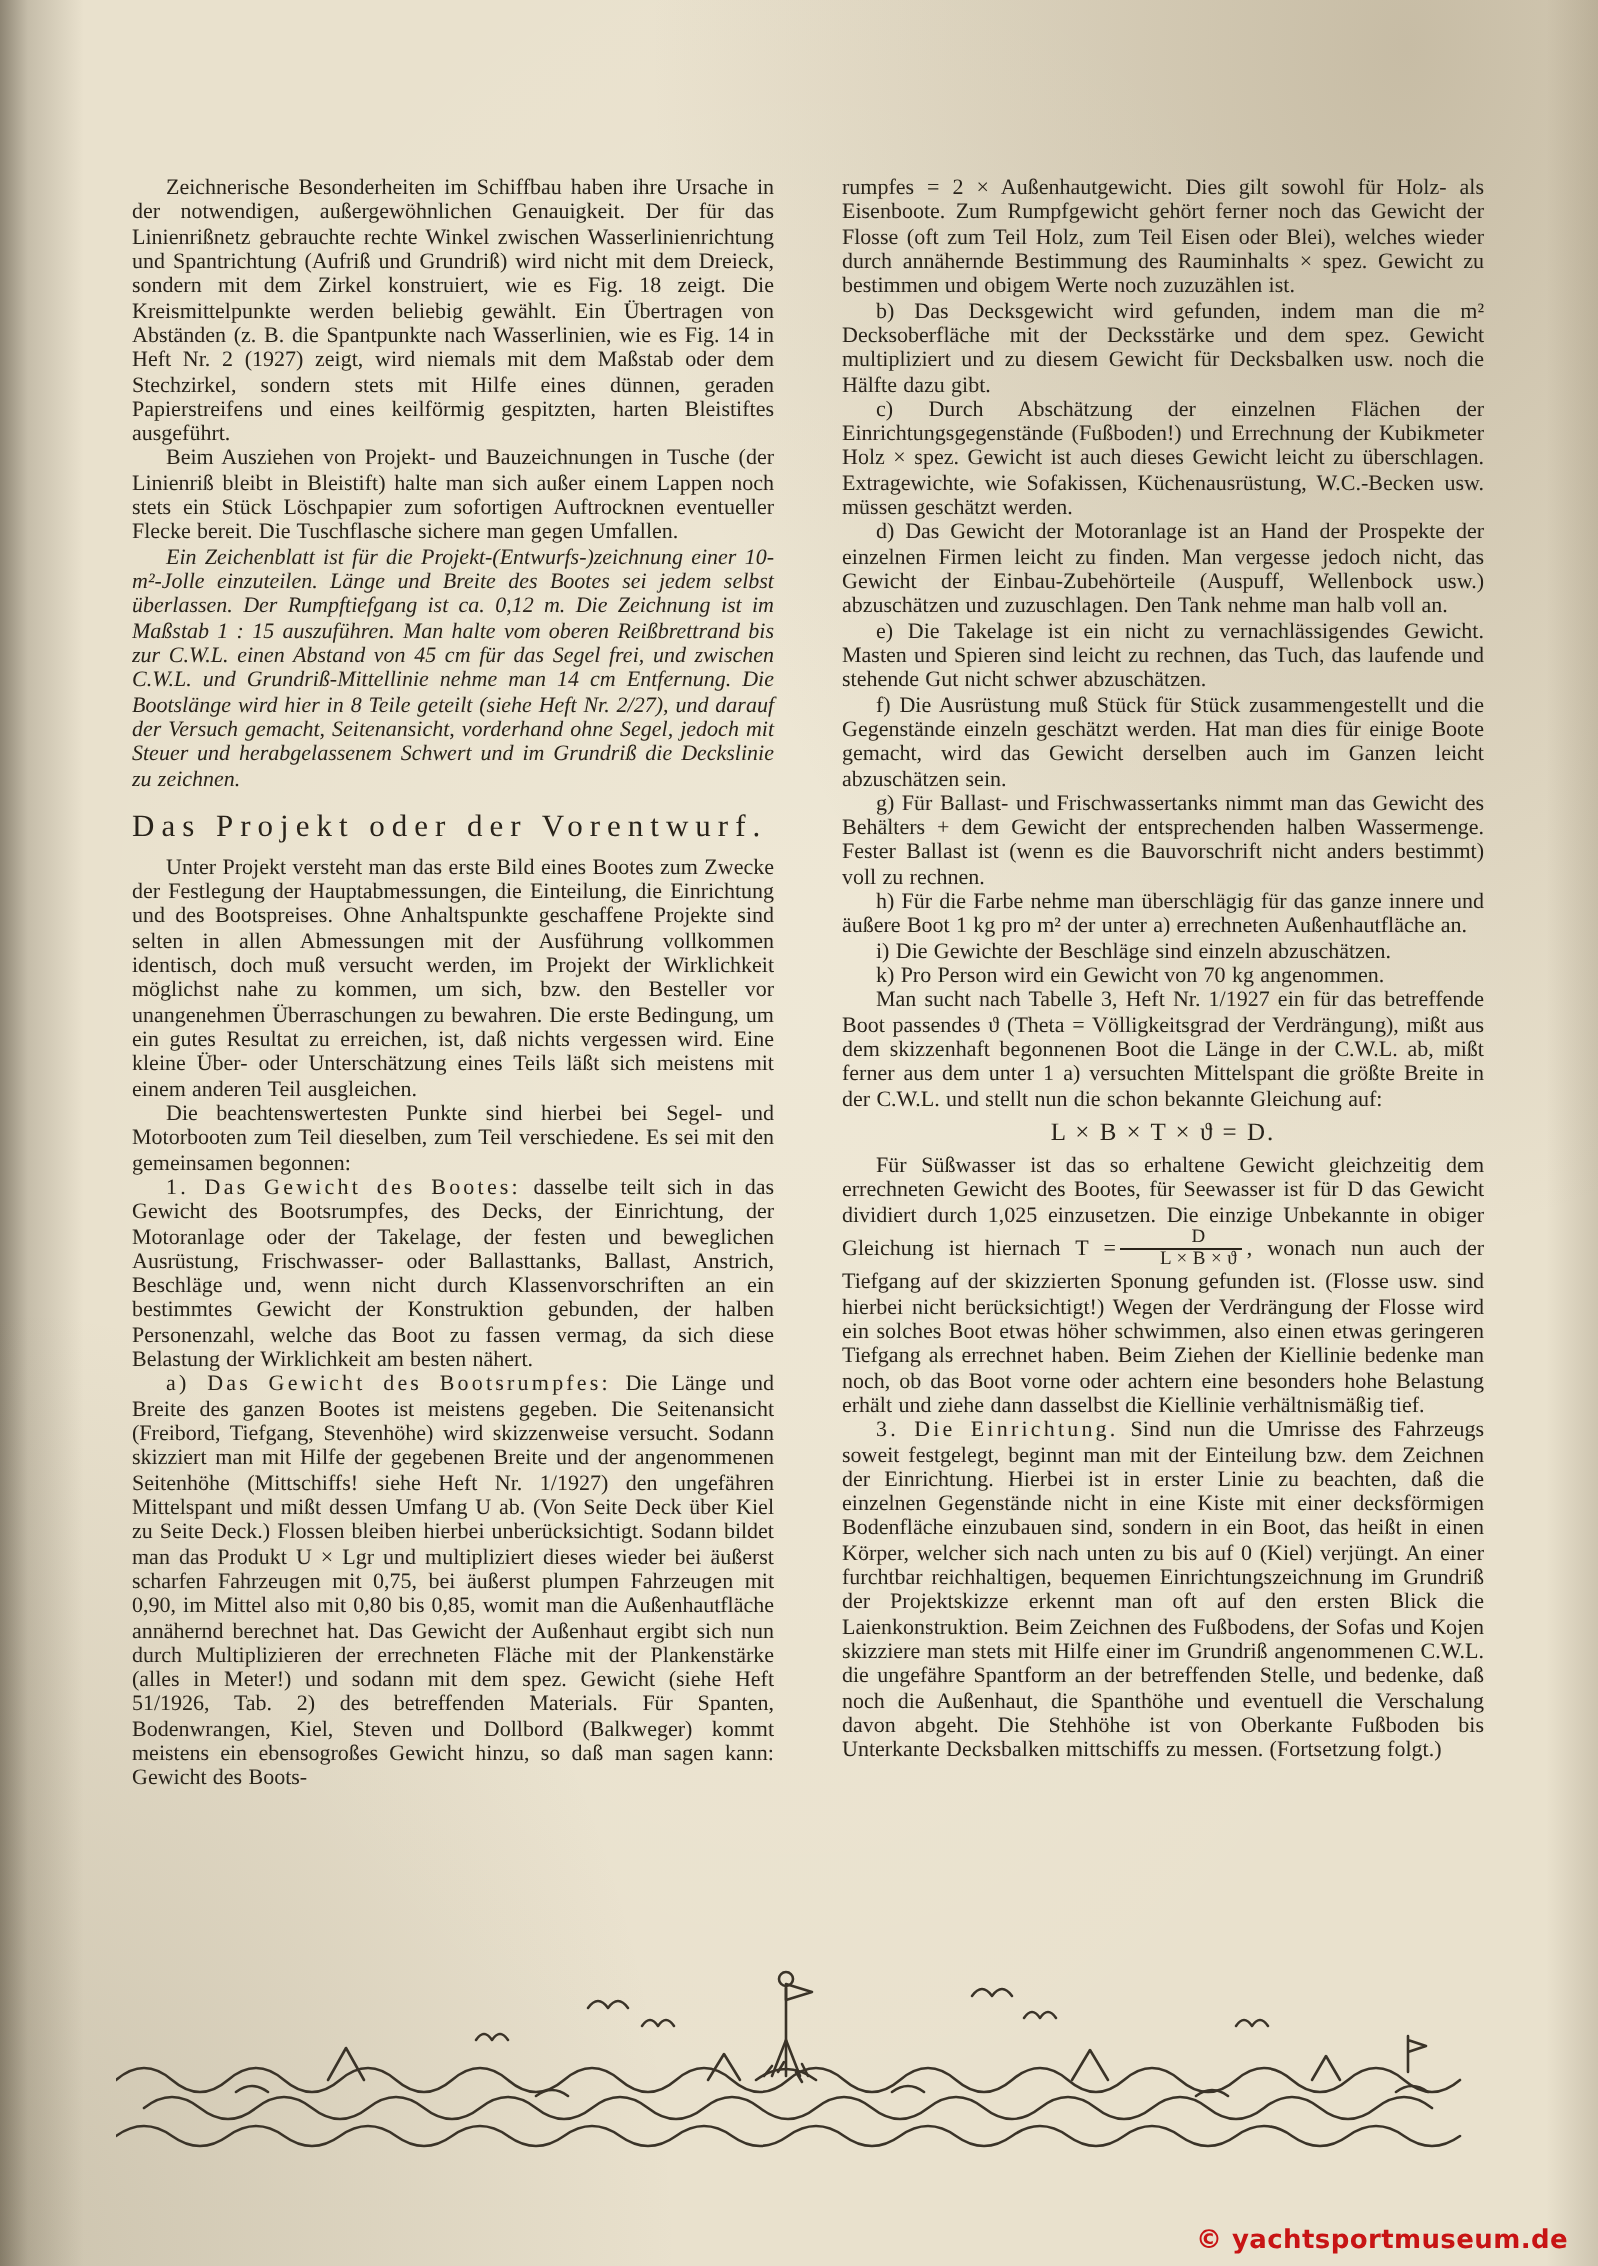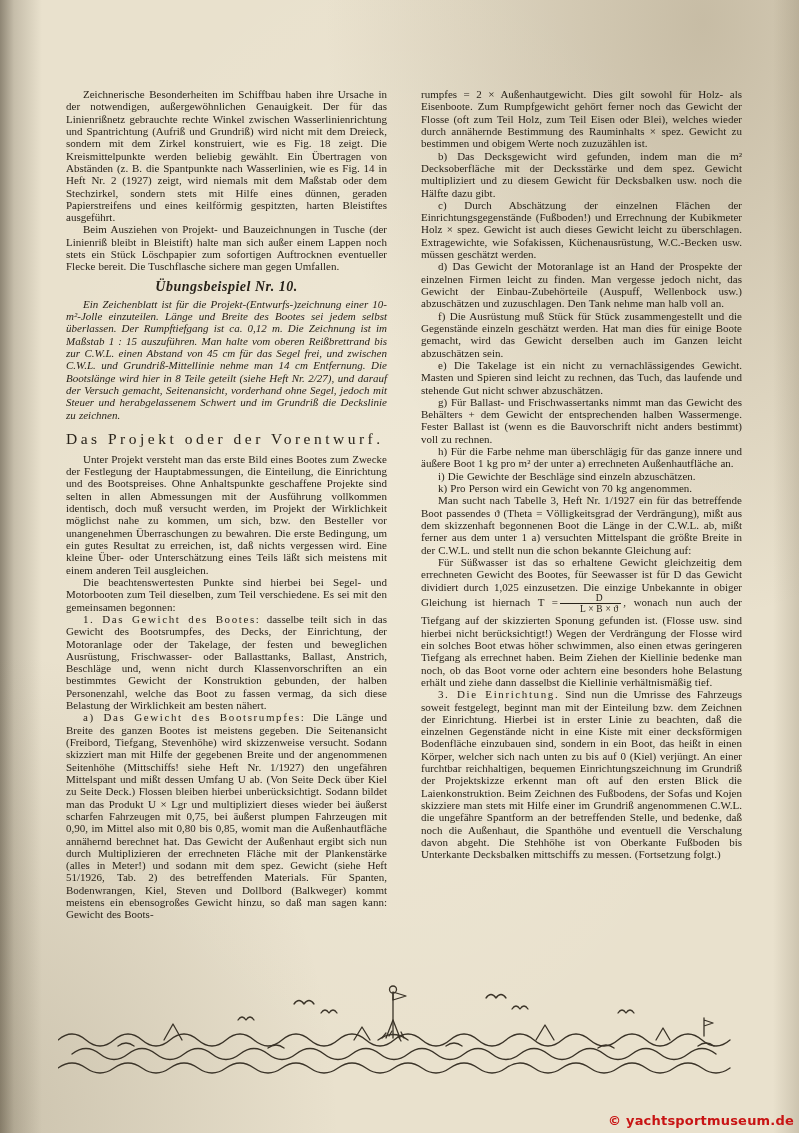--- a/index.html
+++ b/index.html
@@ -52,57 +52,57 @@
   .frac{
     display:inline-block;vertical-align:middle;text-align:center;
     font-size:9.5px;line-height:1.08;margin:0 2px;
   }
   .frac .num{display:block;border-bottom:1px solid #29231a;padding:0 3px;}
   .frac .den{display:block;padding:0 3px;}
   .illustration{
     position:absolute;left:58px;top:978px;width:684px;height:112px;
   }
   .watermark{
-    position:absolute;right:5px;bottom:5px;
+    position:absolute;right:15px;bottom:5px;
     font-family:"DejaVu Sans","Liberation Sans",sans-serif;
     font-size:13px;font-weight:bold;color:#c81414;letter-spacing:0.2px;
   }
 </style>
 </head>
 <body>
 
 <div class="page">
 
 
   <div class="columns">
 
     <div class="col">
       <p class="body">Zeichnerische Besonderheiten im Schiffbau haben ihre Ursache in der notwendigen, außergewöhnlichen Genauigkeit. Der für das Linienrißnetz gebrauchte rechte Winkel zwischen Wasserlinienrichtung und Spantrichtung (Aufriß und Grundriß) wird nicht mit dem Dreieck, sondern mit dem Zirkel konstruiert, wie es Fig. 18 zeigt. Die Kreismittelpunkte werden beliebig gewählt. Ein Übertragen von Abständen (z. B. die Spantpunkte nach Wasserlinien, wie es Fig. 14 in Heft Nr. 2 (1927) zeigt, wird niemals mit dem Maßstab oder dem Stechzirkel, sondern stets mit Hilfe eines dünnen, geraden Papierstreifens und eines keilförmig gespitzten, harten Bleistiftes ausgeführt.</p>
       <p class="body">Beim Ausziehen von Projekt- und Bauzeichnungen in Tusche (der Linienriß bleibt in Bleistift) halte man sich außer einem Lappen noch stets ein Stück Löschpapier zum sofortigen Auftrocknen eventueller Flecke bereit. Die Tuschflasche sichere man gegen Umfallen.</p>
-      <h2 class="exercise">Übungsbeispiel Nr. 10.</h2>
       <p class="body italic">Ein Zeichenblatt ist für die Projekt-(Entwurfs-)zeichnung einer 10-m²-Jolle einzuteilen. Länge und Breite des Bootes sei jedem selbst überlassen. Der Rumpftiefgang ist ca. 0,12 m. Die Zeichnung ist im Maßstab 1 : 15 auszuführen. Man halte vom oberen Reißbrettrand bis zur C.W.L. einen Abstand von 45 cm für das Segel frei, und zwischen C.W.L. und Grundriß-Mittellinie nehme man 14 cm Entfernung. Die Bootslänge wird hier in 8 Teile geteilt (siehe Heft Nr. 2/27), und darauf der Versuch gemacht, Seitenansicht, vorderhand ohne Segel, jedoch mit Steuer und herabgelassenem Schwert und im Grundriß die Deckslinie zu zeichnen.</p>
       <h2 class="project">Das Projekt oder der Vorentwurf.</h2>
       <p class="body">Unter Projekt versteht man das erste Bild eines Bootes zum Zwecke der Festlegung der Hauptabmessungen, die Einteilung, die Einrichtung und des Bootspreises. Ohne Anhaltspunkte geschaffene Projekte sind selten in allen Abmessungen mit der Ausführung vollkommen identisch, doch muß versucht werden, im Projekt der Wirklichkeit möglichst nahe zu kommen, um sich, bzw. den Besteller vor unangenehmen Überraschungen zu bewahren. Die erste Bedingung, um ein gutes Resultat zu erreichen, ist, daß nichts vergessen wird. Eine kleine Über- oder Unterschätzung eines Teils läßt sich meistens mit einem anderen Teil ausgleichen.</p>
       <p class="body">Die beachtenswertesten Punkte sind hierbei bei Segel- und Motorbooten zum Teil dieselben, zum Teil verschiedene. Es sei mit den gemeinsamen begonnen:</p>
       <p class="body"><span class="sperr">1. Das Gewicht des Bootes:</span> <span>dasselbe teilt sich in das Gewicht des Bootsrumpfes, des Decks, der Einrichtung, der Motoranlage oder der Takelage, der festen und beweglichen Ausrüstung, Frischwasser- oder Ballasttanks, Ballast, Anstrich, Beschläge und, wenn nicht durch Klassenvorschriften an ein bestimmtes Gewicht der Konstruktion gebunden, der halben Personenzahl, welche das Boot zu fassen vermag, da sich diese Belastung der Wirklichkeit am besten nähert.</span></p>
       <p class="body"><span class="sperr">a) Das Gewicht des Bootsrumpfes:</span> <span>Die Länge und Breite des ganzen Bootes ist meistens gegeben. Die Seitenansicht (Freibord, Tiefgang, Stevenhöhe) wird skizzenweise versucht. Sodann skizziert man mit Hilfe der gegebenen Breite und der angenommenen Seitenhöhe (Mittschiffs! siehe Heft Nr. 1/1927) den ungefähren Mittelspant und mißt dessen Umfang U ab. (Von Seite Deck über Kiel zu Seite Deck.) Flossen bleiben hierbei unberücksichtigt. Sodann bildet man das Produkt U × Lgr und multipliziert dieses wieder bei äußerst scharfen Fahrzeugen mit 0,75, bei äußerst plumpen Fahrzeugen mit 0,90, im Mittel also mit 0,80 bis 0,85, womit man die Außenhautfläche annähernd berechnet hat. Das Gewicht der Außenhaut ergibt sich nun durch Multiplizieren der errechneten Fläche mit der Plankenstärke (alles in Meter!) und sodann mit dem spez. Gewicht (siehe Heft 51/1926, Tab. 2) des betreffenden Materials. Für Spanten, Bodenwrangen, Kiel, Steven und Dollbord (Balkweger) kommt meistens ein ebensogroßes Gewicht hinzu, so daß man sagen kann: Gewicht des Boots-</span></p>
     </div>
 
     <div class="col">
       <p class="body no-indent">rumpfes = 2 × Außenhautgewicht. Dies gilt sowohl für Holz- als Eisenboote. Zum Rumpfgewicht gehört ferner noch das Gewicht der Flosse (oft zum Teil Holz, zum Teil Eisen oder Blei), welches wieder durch annähernde Bestimmung des Rauminhalts × spez. Gewicht zu bestimmen und obigem Werte noch zuzuzählen ist.</p>
       <p class="body">b) Das Decksgewicht wird gefunden, indem man die m² Decksoberfläche mit der Decksstärke und dem spez. Gewicht multipliziert und zu diesem Gewicht für Decksbalken usw. noch die Hälfte dazu gibt.</p>
       <p class="body">c) Durch Abschätzung der einzelnen Flächen der Einrichtungsgegenstände (Fußboden!) und Errechnung der Kubikmeter Holz × spez. Gewicht ist auch dieses Gewicht leicht zu überschlagen. Extragewichte, wie Sofakissen, Küchenausrüstung, W.C.-Becken usw. müssen geschätzt werden.</p>
       <p class="body">d) Das Gewicht der Motoranlage ist an Hand der Prospekte der einzelnen Firmen leicht zu finden. Man vergesse jedoch nicht, das Gewicht der Einbau-Zubehörteile (Auspuff, Wellenbock usw.) abzuschätzen und zuzuschlagen. Den Tank nehme man halb voll an.</p>
+      <p class="body">e) Die Takelage ist ein nicht zu vernachlässigendes Gewicht. Masten und Spieren sind leicht zu rechnen, das Tuch, das laufende und stehende Gut nicht schwer abzuschätzen.</p>
       <p class="body">f) Die Ausrüstung muß Stück für Stück zusammengestellt und die Gegenstände einzeln geschätzt werden. Hat man dies für einige Boote gemacht, wird das Gewicht derselben auch im Ganzen leicht abzuschätzen sein.</p>
-      <p class="body">e) Die Takelage ist ein nicht zu vernachlässigendes Gewicht. Masten und Spieren sind leicht zu rechnen, das Tuch, das laufende und stehende Gut nicht schwer abzuschätzen.</p>
       <p class="body">g) Für Ballast- und Frischwassertanks nimmt man das Gewicht des Behälters + dem Gewicht der entsprechenden halben Wassermenge. Fester Ballast ist (wenn es die Bauvorschrift nicht anders bestimmt) voll zu rechnen.</p>
       <p class="body">h) Für die Farbe nehme man überschlägig für das ganze innere und äußere Boot 1 kg pro m² der unter a) errechneten Außenhautfläche an.</p>
       <p class="body">i) Die Gewichte der Beschläge sind einzeln abzuschätzen.</p>
       <p class="body">k) Pro Person wird ein Gewicht von 70 kg angenommen.</p>
       <p class="body">Man sucht nach Tabelle 3, Heft Nr. 1/1927 ein für das betreffende Boot passendes ϑ (Theta = Völligkeitsgrad der Verdrängung), mißt aus dem skizzenhaft begonnenen Boot die Länge in der C.W.L. ab, mißt ferner aus dem unter 1 a) versuchten Mittelspant die größte Breite in der C.W.L. und stellt nun die schon bekannte Gleichung auf:</p>
+      <p class="formula">L × B × T × ϑ = D.</p>
       <p class="body"><span>Für Süßwasser ist das so erhaltene Gewicht gleichzeitig dem errechneten Gewicht des Bootes, für Seewasser ist für D das Gewicht dividiert durch 1,025 einzusetzen. Die einzige Unbekannte in obiger Gleichung ist hiernach T =</span><span class="frac"><span class="num">D</span><span class="den">L × B × ϑ</span></span><span>, wonach nun auch der Tiefgang auf der skizzierten Sponung gefunden ist. (Flosse usw. sind hierbei nicht berücksichtigt!) Wegen der Verdrängung der Flosse wird ein solches Boot etwas höher schwimmen, also einen etwas geringeren Tiefgang als errechnet haben. Beim Ziehen der Kiellinie bedenke man noch, ob das Boot vorne oder achtern eine besonders hohe Belastung erhält und ziehe dann dasselbst die Kiellinie verhältnismäßig tief.</span></p>
       <p class="body"><span class="sperr">3. Die Einrichtung.</span> <span>Sind nun die Umrisse des Fahrzeugs soweit festgelegt, beginnt man mit der Einteilung bzw. dem Zeichnen der Einrichtung. Hierbei ist in erster Linie zu beachten, daß die einzelnen Gegenstände nicht in eine Kiste mit einer decksförmigen Bodenfläche einzubauen sind, sondern in ein Boot, das heißt in einen Körper, welcher sich nach unten zu bis auf 0 (Kiel) verjüngt. An einer furchtbar reichhaltigen, bequemen Einrichtungszeichnung im Grundriß der Projektskizze erkennt man oft auf den ersten Blick die Laienkonstruktion. Beim Zeichnen des Fußbodens, der Sofas und Kojen skizziere man stets mit Hilfe einer im Grundriß angenommenen C.W.L. die ungefähre Spantform an der betreffenden Stelle, und bedenke, daß noch die Außenhaut, die Spanthöhe und eventuell die Verschalung davon abgeht. Die Stehhöhe ist von Oberkante Fußboden bis Unterkante Decksbalken mittschiffs zu messen. (Fortsetzung folgt.)</span></p>
     </div>
 
   </div>
 
   <div class="illustration">
     <svg viewBox="0 0 684 112" width="684" height="112">
       <g stroke="#3a3328" stroke-width="1.3" fill="none" stroke-linecap="round" stroke-linejoin="round">
 

